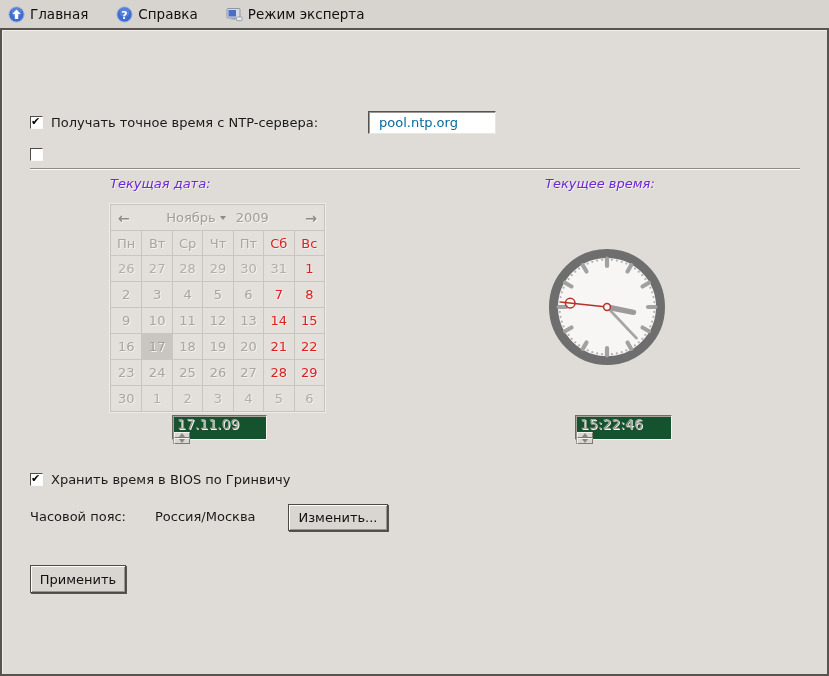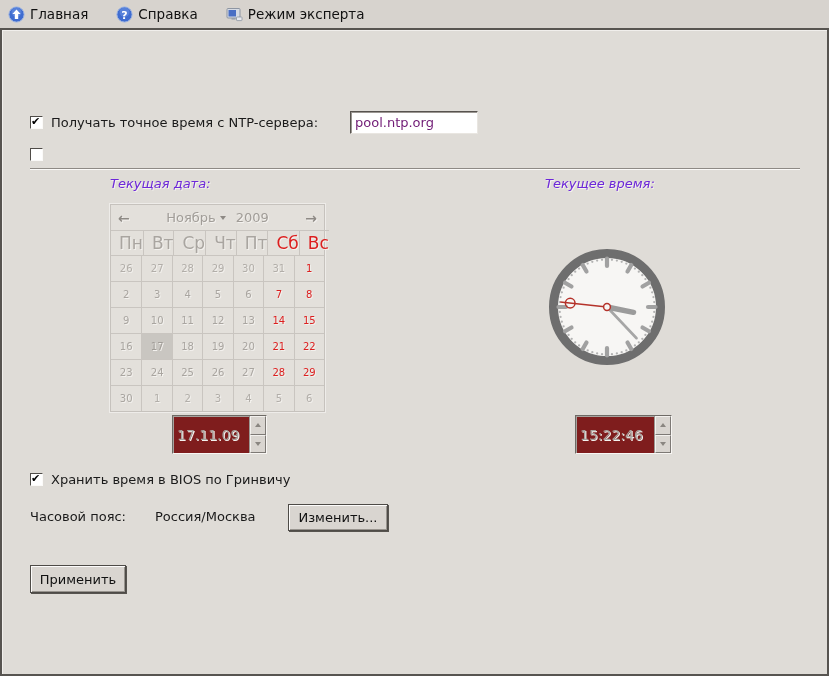--- a/index.html
+++ b/index.html
@@ -22,23 +22,23 @@
   .row{position:absolute;left:28px;display:flex;align-items:center;gap:8px;height:18px;}
   .lbl{white-space:nowrap;}
 
   
   .checkbox{position:relative;width:13px;height:13px;background:#fff;box-sizing:border-box;
             border:1px solid;border-color:#4f4c48 #fbfaf8 #fbfaf8 #4f4c48;flex:0 0 13px;}
   .checkbox.checked::after{content:"✔";position:absolute;left:0;top:-2px;width:11px;
             font-size:11px;line-height:13px;color:#000;font-weight:bold;}
 
   
-  .text-input{position:absolute;left:348px;top:81px;width:128px;height:23px;box-sizing:border-box;
+  .text-input{position:absolute;left:366px;top:81px;width:128px;height:23px;box-sizing:border-box;
             background:#fff;border:1px solid;border-color:#57534e #e9e6e1 #e9e6e1 #57534e;
-            box-shadow:inset 1px 1px 0 #9b9792;padding:2px 4px;font:13px "DejaVu Sans","Liberation Sans",sans-serif;color:#701a75;outline:none;}
+            box-shadow:inset 1px 1px 0 #9b9792;padding:2px 10px;font:13px "DejaVu Sans","Liberation Sans",sans-serif;color:#0369a1;outline:none;}
 
   .divider{position:absolute;left:28px;top:138px;width:770px;height:0;
            border-top:1px solid #8e8a85;border-bottom:1px solid #fbfaf8;}
 
   .section-title{position:absolute;color:#6d28d9;text-shadow:1px 1px 0 #f4f2ef;text-align:left;font-style:italic;}
   .date-title{left:108px;top:146px;width:215px;}
   .time-title{left:543px;top:146px;width:130px;}
 
   
   .calendar{position:absolute;left:108px;top:174px;width:215px;box-sizing:border-box;
@@ -46,33 +46,33 @@
   .cal-nav{height:25px;display:flex;align-items:center;padding:0 7px;
            color:#a19d98;text-shadow:1px 1px 0 #f4f2ef;}
   .cal-arrow{font-size:14px;font-weight:bold;color:#8e8a85;line-height:1;}
   .cal-spacer{flex:1;}
   .cal-month{margin-right:2px;}
   .caret{display:inline-block;width:0;height:0;border-left:3px solid transparent;
          border-right:3px solid transparent;border-top:4px solid #8e8a85;margin:0 10px 0 2px;vertical-align:-3px;}
   .cal-head-row,.cal-grid{display:grid;grid-template-columns:repeat(7,1fr);}
   .cal-cell{height:24px;display:flex;align-items:center;justify-content:center;
             border-top:1px solid #c9c5c0;border-left:1px solid #c9c5c0;
-            font-size:10px;color:#a9a5a0;text-shadow:1px 1px 0 #f3f1ee;}
+            font-size:13px;color:#a9a5a0;text-shadow:1px 1px 0 #f3f1ee;}
   .cal-cell:nth-child(7n+1){border-left:none;}
   .cal-grid .cal-cell{height:25px;}
-  .cal-head{font-size:17px;padding-left:8px;}
+  .cal-head{font-size:13px;}
   .cal-cell.we{color:#dc1f1f;}
   .cal-cell.out{color:#b2aea9;}
   .cal-cell.wd{color:#a9a5a0;}
   .cal-cell.sel{background:#c9c6c1;color:#a19d98;}
 
   
-  .spinbox{position:absolute;height:39px;box-sizing:border-box;display:flex;
-           background:#7f1d1d;border:1px solid;border-color:#6e6a65 #f8f6f3 #f8f6f3 #6e6a65;
-           box-shadow:inset 1px 1px 0 #a6a29d;}
+  .spinbox{position:absolute;height:25px;box-sizing:border-box;display:flex;
+           background:#14532d;border:1px solid;border-color:#6e6a65 #f8f6f3 #f8f6f3 #6e6a65;
+           box-shadow:inset 1px 1px 0 #a6a29d;flex-direction:column;}
   .spin-date{left:170px;top:385px;width:95px;}
   .spin-time{left:561px;top:385px;width:97px;margin-left:12px;}
   .spin-text{flex:1;display:flex;align-items:center;padding-left:4px;
              color:#a8a49f;text-shadow:1px 1px 0 #f4f2ef;font-size:14px;}
   .spin-btns{width:16px;display:flex;flex-direction:column;border-left:1px solid #9b9792;}
   .spin-btn{flex:1;display:flex;align-items:center;justify-content:center;background:#d9d5d0;
             border:1px solid;border-color:#f3f1ee #7d7975 #7d7975 #f3f1ee;box-sizing:border-box;}
   .tri-up{width:0;height:0;border-left:3px solid transparent;border-right:3px solid transparent;
           border-bottom:4px solid #8a8681;}
   .tri-down{width:0;height:0;border-left:3px solid transparent;border-right:3px solid transparent;

